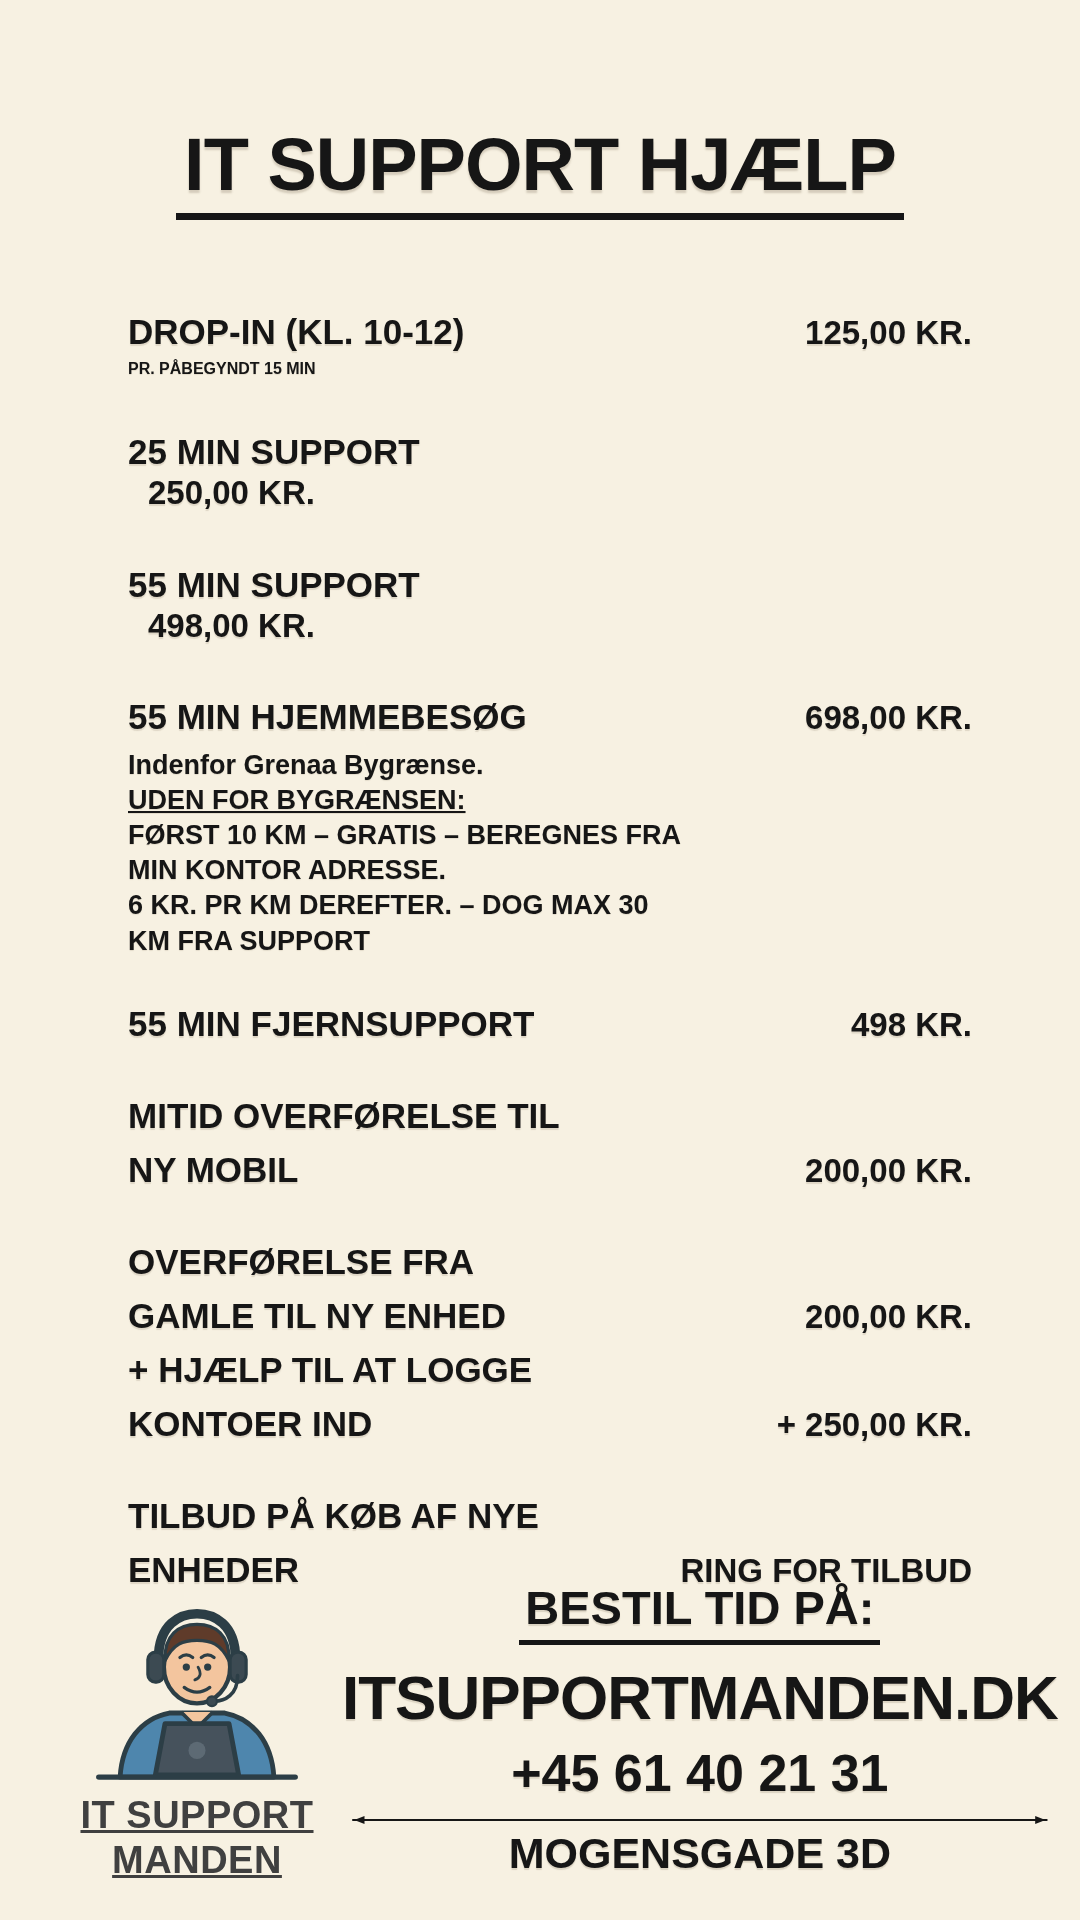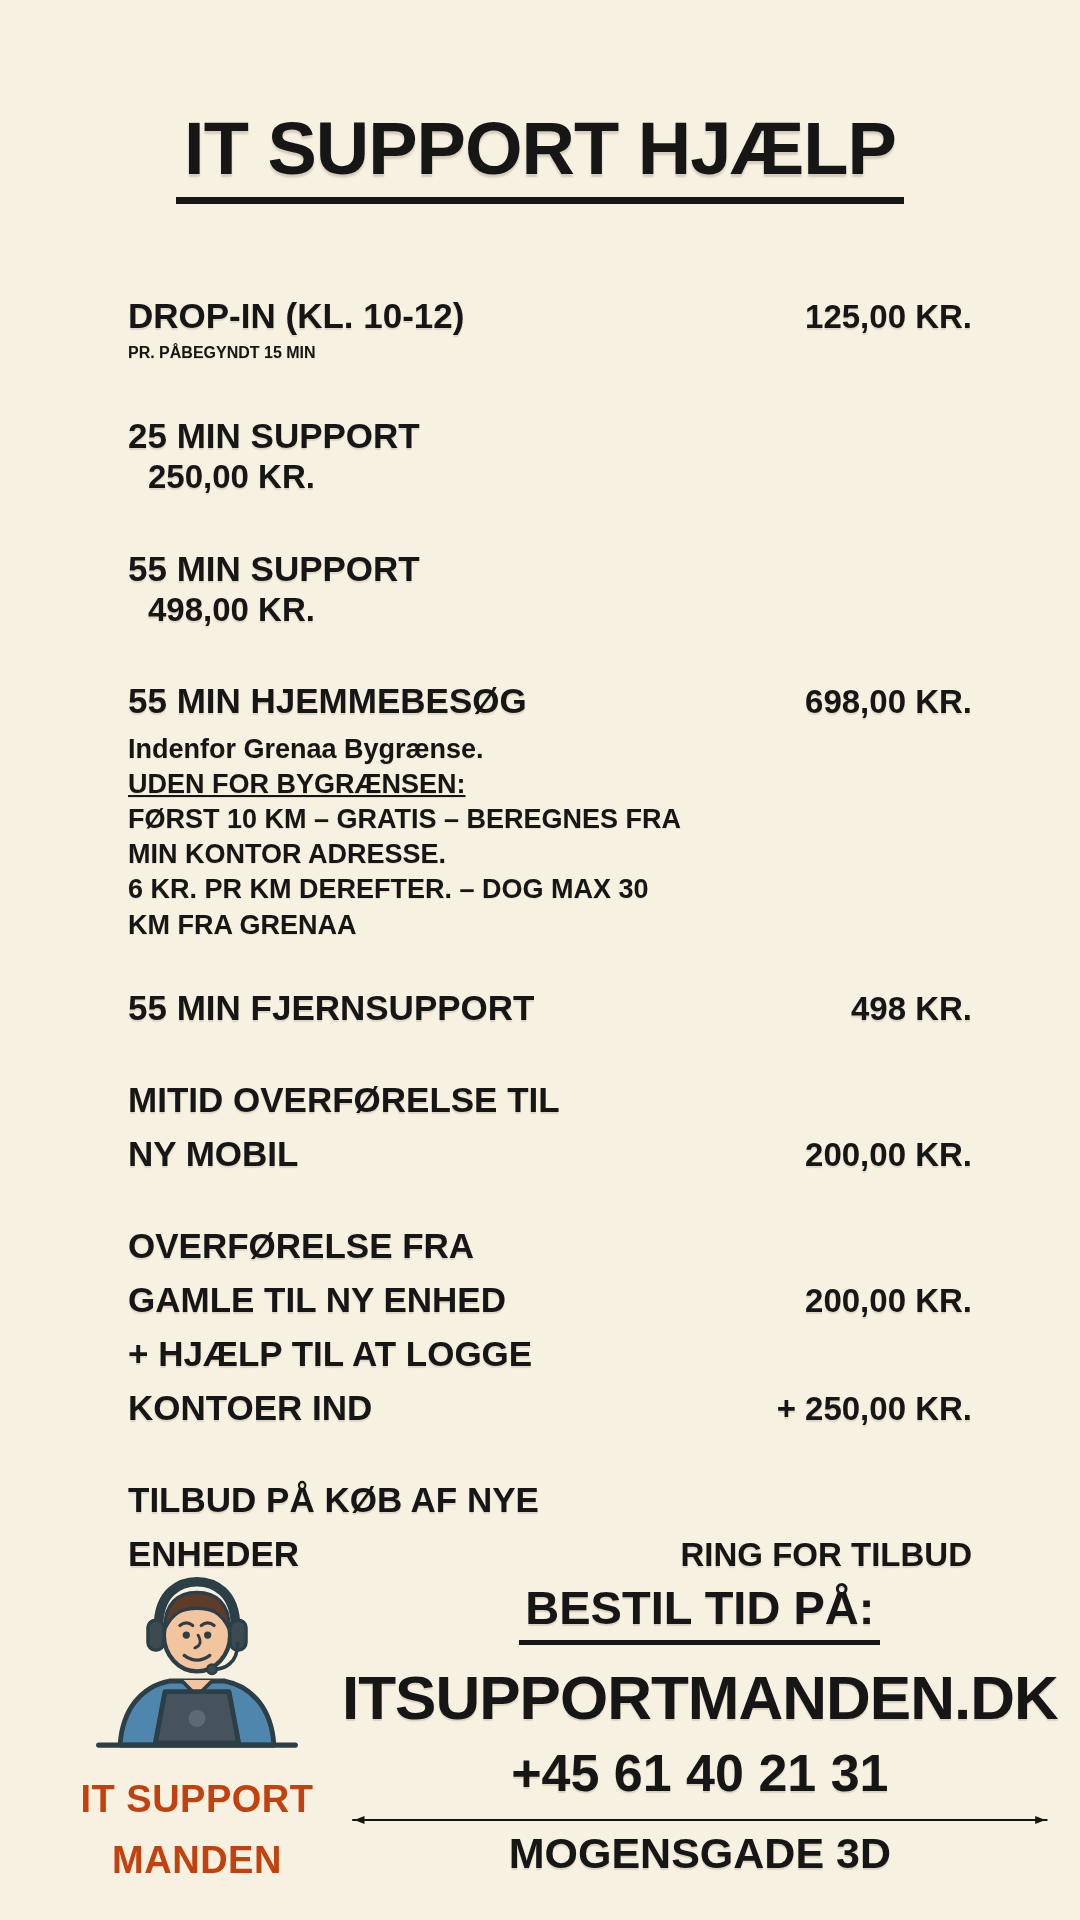--- a/index.html
+++ b/index.html
@@ -6,21 +6,21 @@
   .poster {
     position:relative;
     width:1080px; height:1920px;
     margin:0 auto;
     background:#f7f1e2;
     color:#161616;
     font-family:"Liberation Sans", sans-serif;
     overflow:hidden;
   }
   
-  .title-wrap { text-align:center; padding-top:60px; }
+  .title-wrap { text-align:center; padding-top:76px; }
   .title {
     display:inline-block;
     font-size:74px;
     font-weight:bold;
     line-height:1.05;
     letter-spacing:-1px;
     padding:0 8px 10px;
     border-bottom:7px solid #161616;
     text-shadow:0 3px 2px rgba(110,95,70,0.25);
   }
@@ -47,22 +47,22 @@
   .gap-c { margin-top:44px; }
   .mline + .mline { margin-top:12px;gap:40px; }
   
   .footer {
     position:absolute; left:52px; right:40px; bottom:40px;
     display:flex; align-items:flex-end;
   }
   .logo-col { width:290px; text-align:center; flex:none; }
   .logo-col svg { width:214px; height:188px; display:block; margin:0 auto; }
   .logo-name {
-    color:#c2410c; font-weight:bold; font-size:38px; line-height:1.06;
-    letter-spacing:0.5px; margin-top:20px;
+    color:#404040; font-weight:bold; font-size:38px; line-height:1.06;
+    letter-spacing:0.5px; margin-top:4px;text-decoration:underline;
   }
   .contact-col { flex:1; text-align:center; padding-bottom:4px; }
   .bestil {
     display:inline-block; font-size:47px; font-weight:bold;
     border-bottom:5px solid #161616; padding:0 6px 8px; line-height:1.05;
     text-shadow:0 2px 1px rgba(110,95,70,0.2);
   }
   .website { font-size:62px; font-weight:bold; margin-top:20px; line-height:1.05; letter-spacing:-1px;
     text-shadow:0 2px 1px rgba(110,95,70,0.2); }
   .phone   { font-size:52px; font-weight:bold; margin-top:16px; line-height:1.05;
@@ -104,21 +104,21 @@
       <div class="prow">
         <span>55 MIN HJEMMEBESØG</span>
         <span class="price">698,00 KR.</span>
       </div>
       <div class="big-notes">
         <span class="nline">Indenfor Grenaa Bygrænse.</span>
         <span class="nline u">UDEN FOR BYGRÆNSEN:</span>
         <span class="nline">FØRST 10 KM – GRATIS – BEREGNES FRA</span>
         <span class="nline">MIN KONTOR ADRESSE.</span>
         <span class="nline">6 KR. PR KM DEREFTER. – DOG MAX 30</span>
-        <span class="nline">KM FRA GRENAA</span>
+        <span class="nline">KM FRA SUPPORT</span>
       </div>
     </div>
 
     <div class="prow gap-c">
       <span>55 MIN FJERNSUPPORT</span>
       <span class="price">498 KR.</span>
     </div>
 
     <div class="gap-b">
       <div class="prow mline">

